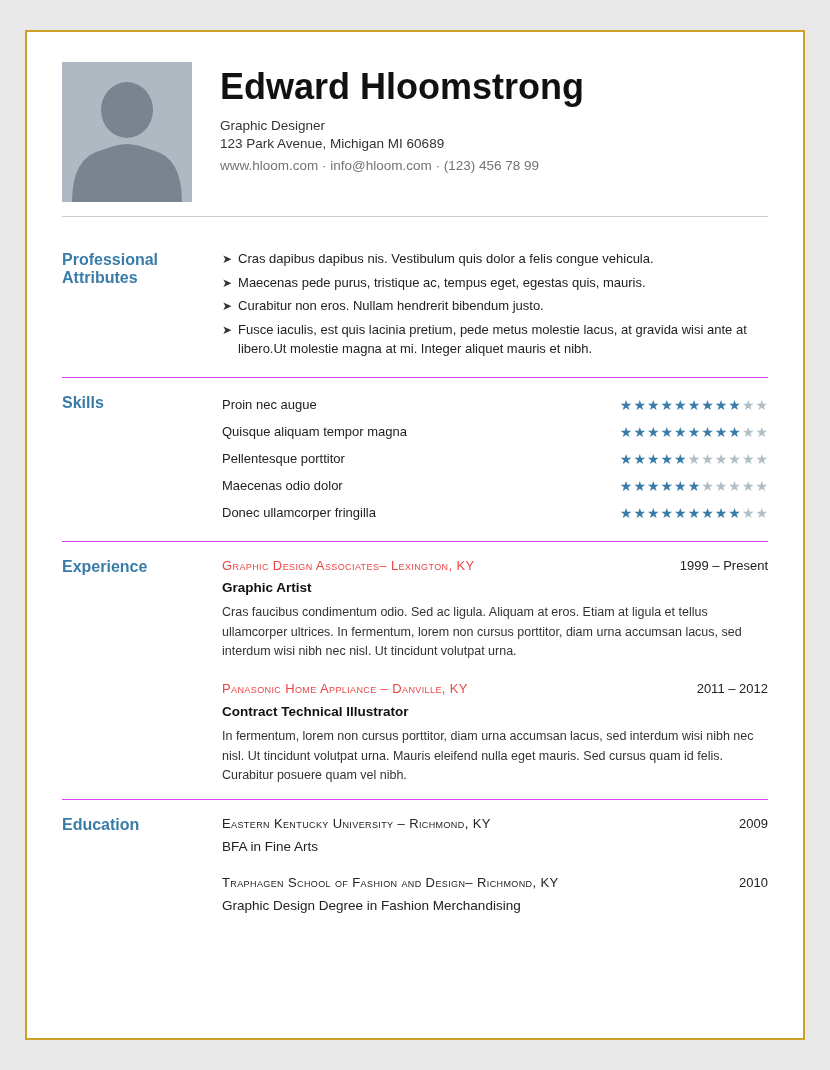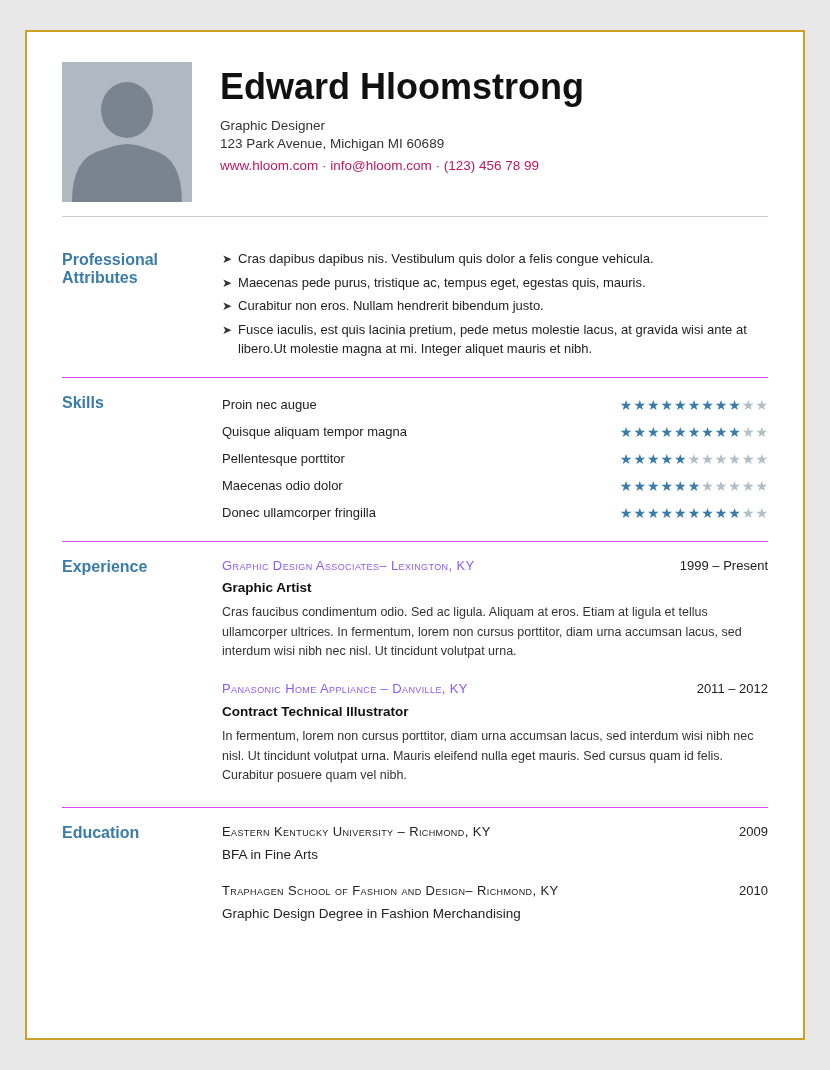--- a/index.html
+++ b/index.html
@@ -61,21 +61,21 @@
       margin-bottom: 3px;
     }
     .header-address {
       font-size: 13.5px;
       color: #333;
       font-family: Arial, sans-serif;
       margin-bottom: 7px;
     }
     .header-contact {
       font-size: 13.5px;
-      color: #be185d;
+      color: #737373;
       font-family: Arial, sans-serif;
     }
 
     
     .section-row {
       display: flex;
       align-items: flex-start;
       padding: 14px 0;
       border-bottom: 1px solid #d946ef;
     }
@@ -141,32 +141,32 @@
     .star-empty {
       color: #b0bec5;
       font-size: 14px;
     }
 
     
     .exp-block {
       margin-bottom: 18px;
     }
     .exp-block:last-child {
-      margin-bottom: 8px;
+      margin-bottom: 0;
     }
     .exp-header {
       display: flex;
       justify-content: space-between;
       align-items: baseline;
       margin-bottom: 3px;
     }
     .exp-company {
       font-size: 13px;
       font-variant: small-caps;
-      color: #8b5cf6;
+      color: #ef4444;
       letter-spacing: 0.03em;
     }
     .exp-dates {
       font-size: 13px;
       color: #222;
       white-space: nowrap;
       margin-left: 10px;
     }
     .exp-role {
       font-size: 13.5px;

